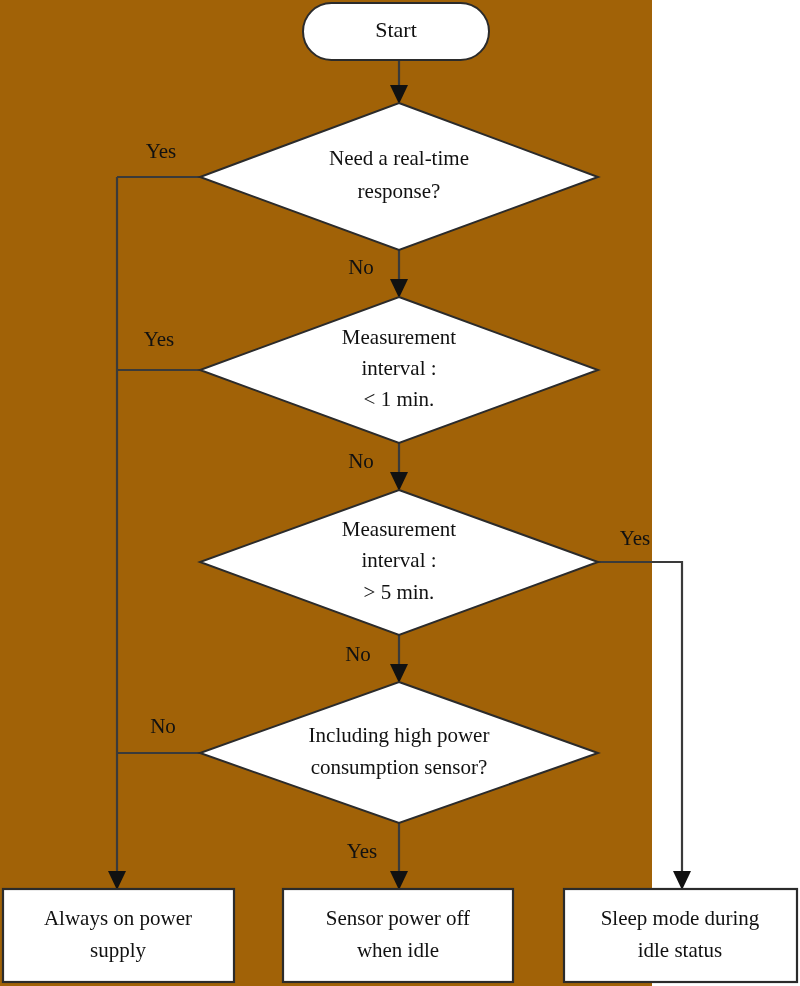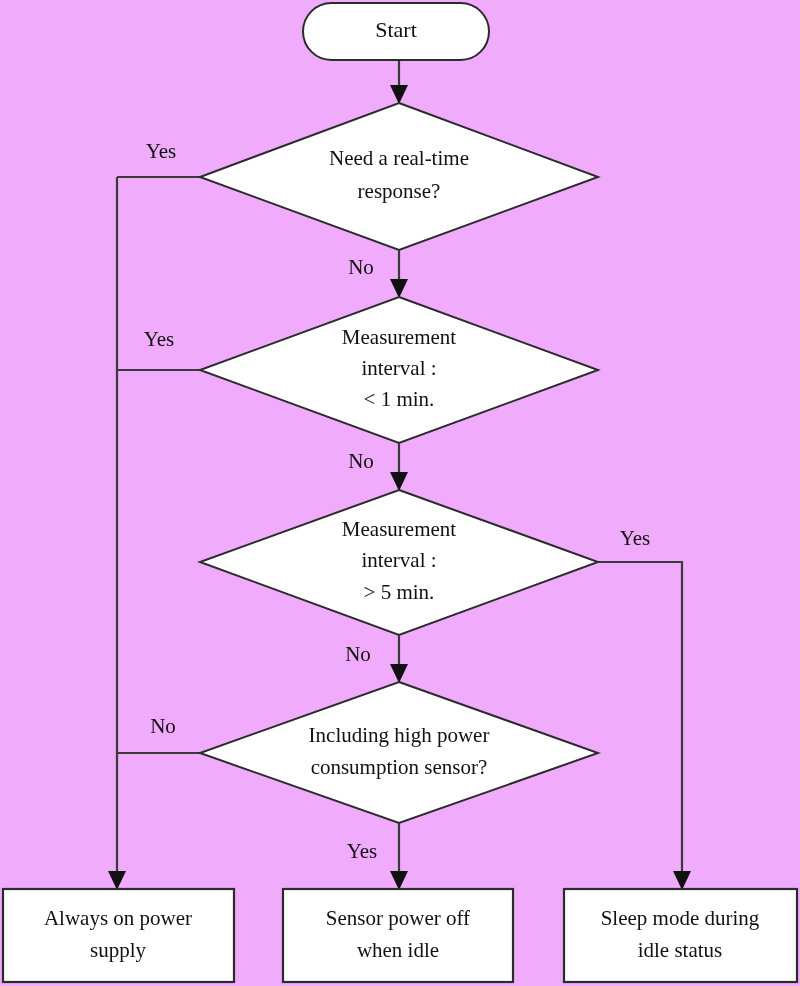--- a/index.html
+++ b/index.html
@@ -9,23 +9,23 @@
     background: #ffffff;
   }
   body {
     width: 800px;
     height: 986px;
     overflow: hidden;
     font-family: "Liberation Serif", "DejaVu Serif", serif;
   }
   #flowchart-root {
     position: relative;
-    width: 800px;
+    width: 652px;
     height: 986px;
-    background: #f0abfc;
+    background: #a16207;
   }
   svg#flow-svg {
     display: block;
     width: 800px;
     height: 986px;
   }
   .node-shape {
     fill: #ffffff;
     stroke: #2b2b2b;
     stroke-width: 2;

